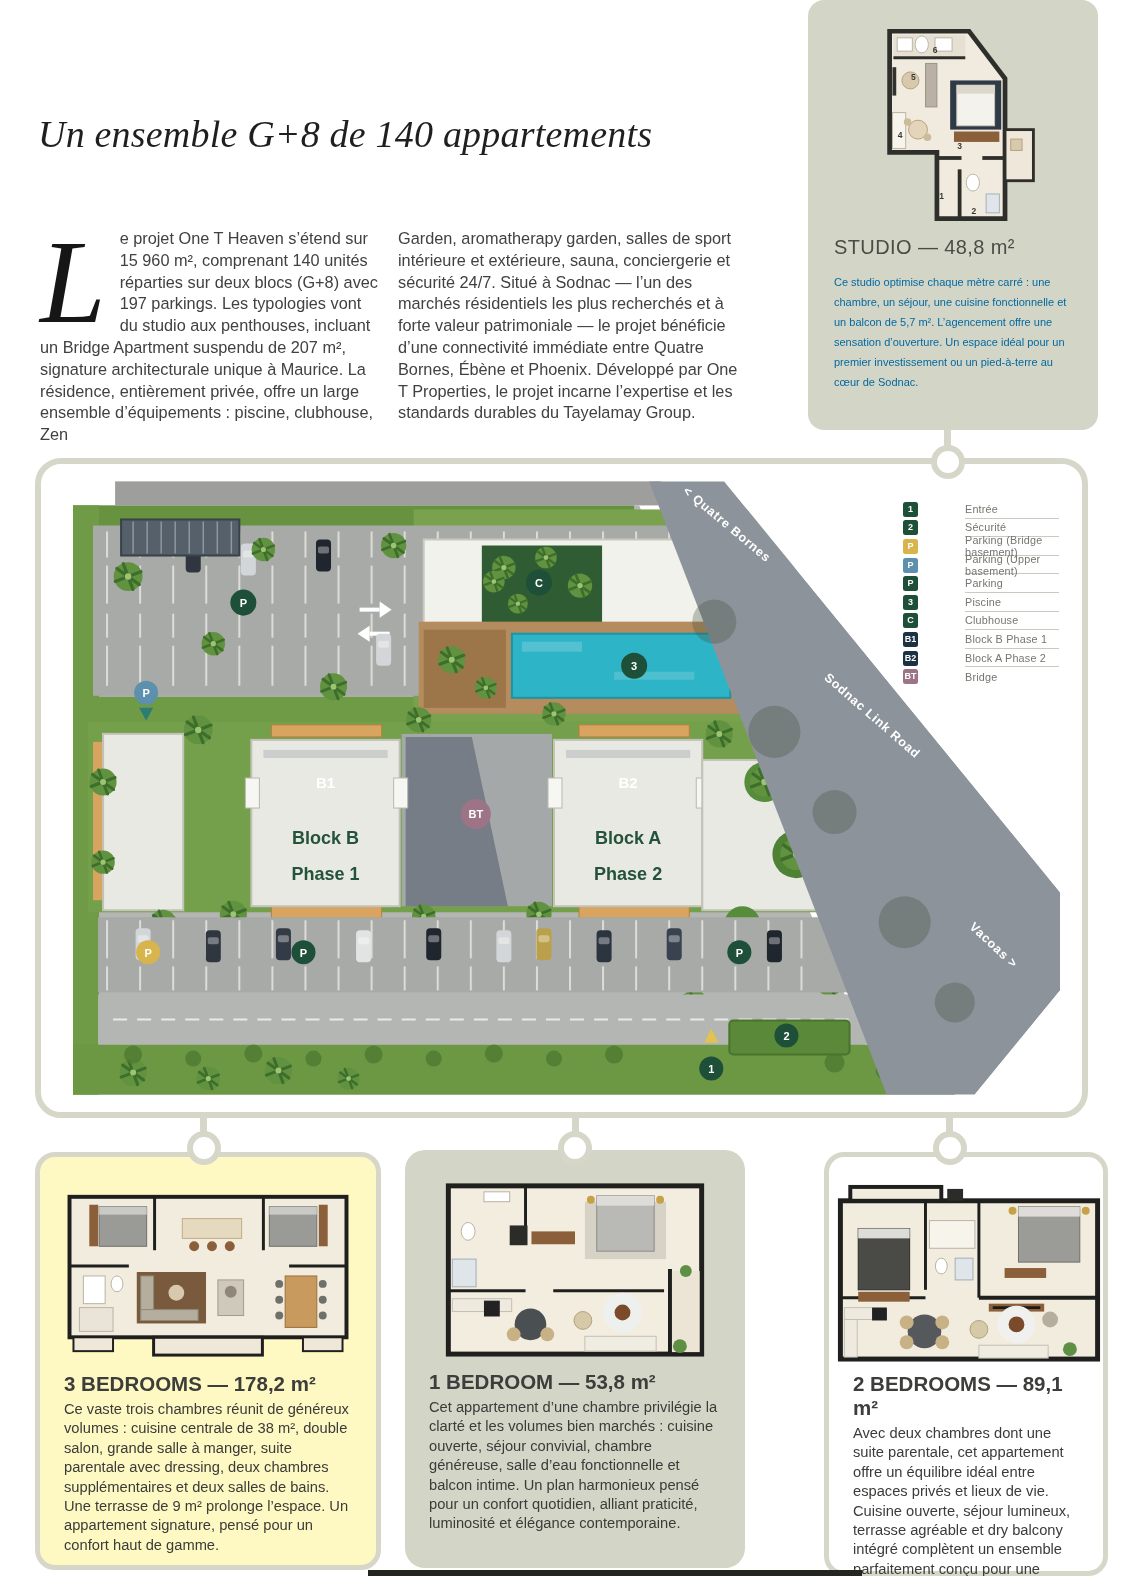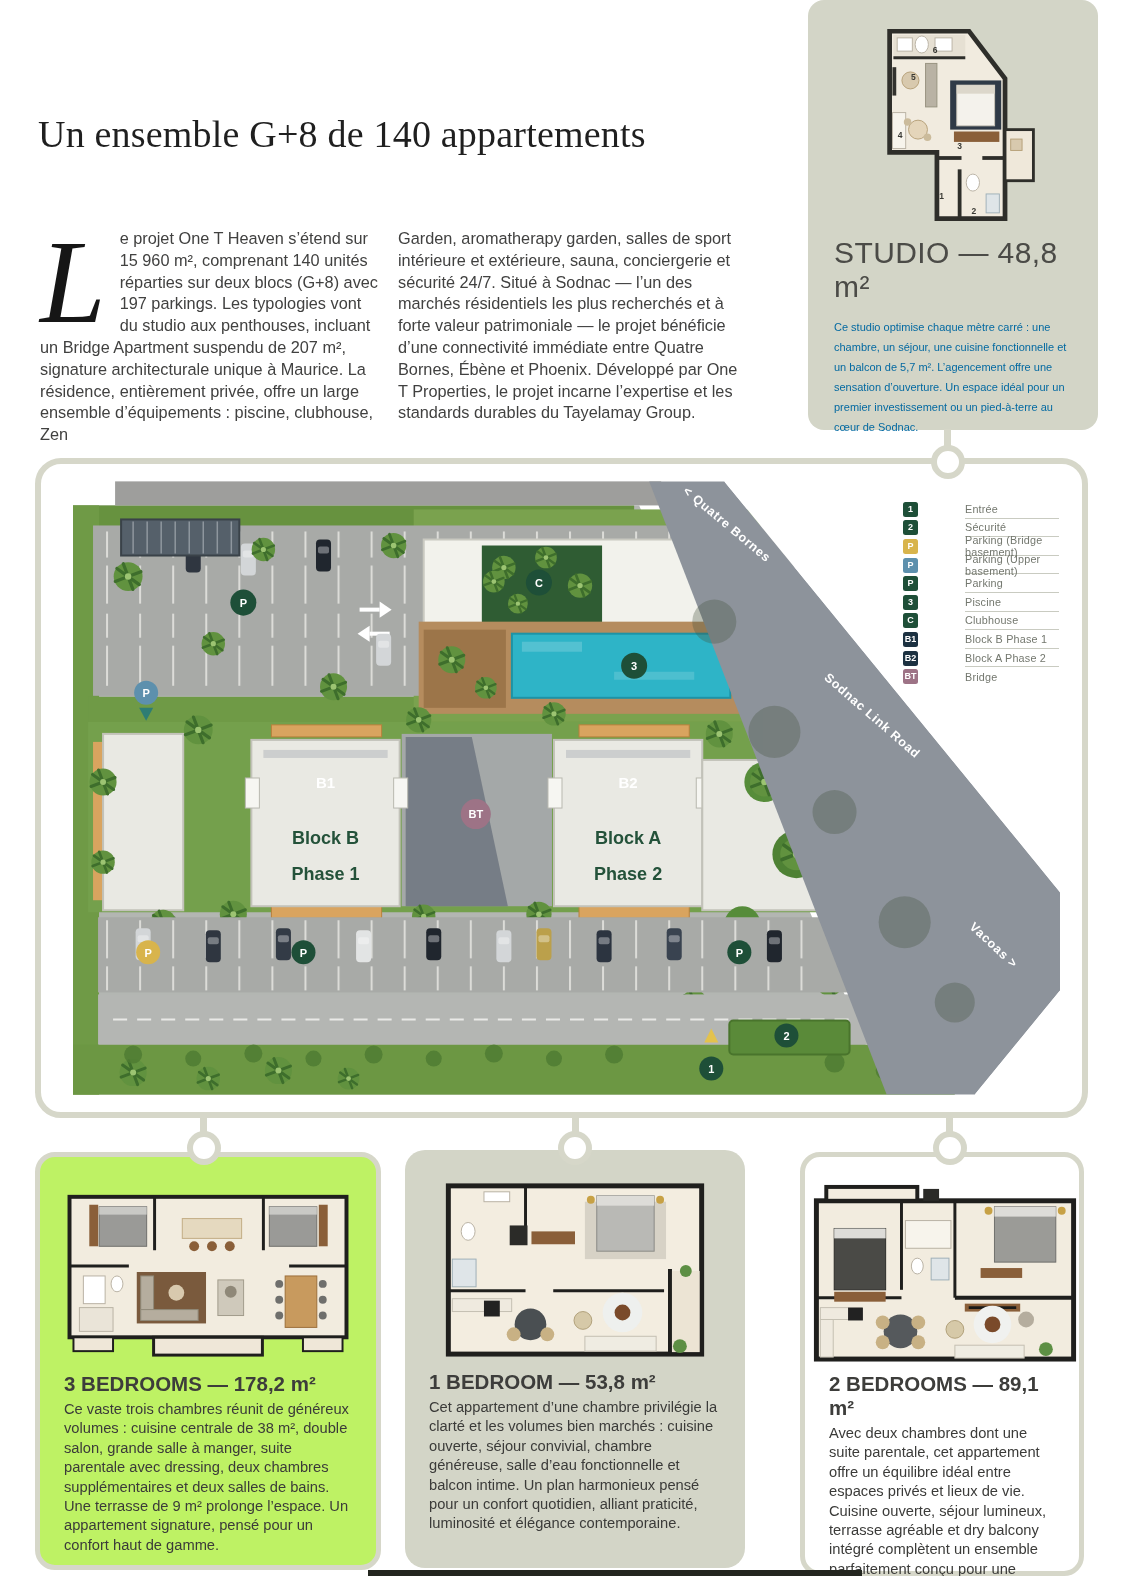--- a/index.html
+++ b/index.html
@@ -2,34 +2,34 @@
 <html><head>
 <meta charset="utf-8">
 <style>
   * { margin:0; padding:0; box-sizing:border-box; }
   html,body { background:#ffffff; }
   .page { position:relative; width:1121px; height:1576px; background:#fff; overflow:hidden;
           font-family:"Liberation Sans", sans-serif; color:#3d3d3b; }
 
   
   .title { position:absolute; left:38px; top:112px; width:740px;
-           font-family:"Liberation Serif", serif; 
+           font-family:"Liberation Serif", serif; font-style:italic;
            font-size:38px; line-height:1.18; color:#1f1f1f; letter-spacing:.2px; }
   .col { position:absolute; top:228px; font-size:16.3px; line-height:21.8px; color:#414140; }
   .col1 { left:40px; width:340px; }
   .col2 { left:398px; width:352px; }
   .dropcap { float:left; font-family:"Liberation Serif", serif; font-style:italic;
              font-size:118px; line-height:.8; color:#161616; margin:8px 14px 2px 0; }
 
   
   .card { position:absolute; border-radius:20px; }
   .studio-card { left:808px; top:0; width:290px; height:430px; background:#d3d5c7; border-radius:16px; }
   .studio-card .plan { display:block; margin:18px auto 0; }
   .card h2 { font-weight:400; color:#4b4b47; letter-spacing:.4px; }
-  .studio-card h2 { font-size:30px; margin:8px 26px 0; }
+  .studio-card h2 { font-size:20px; margin:8px 26px 0; }
   .studio-card p { font-size:11px; line-height:20px; margin:13px 26px 0; color:#0369a1; }
 
   
   .panel { position:absolute; left:35px; top:458px; width:1053px; height:660px;
            background:#fff; border:6px solid #d6d7c9; border-radius:26px; }
   .siteplan-svg { position:absolute; left:73px; top:481px; }
 
   
   .legend { position:absolute; left:903px; top:500px; width:156px; }
   .lrow { display:flex; align-items:center; height:18.6px; }
@@ -43,23 +43,23 @@
   
   .stub { position:absolute; width:7px; background:#d6d7c9; }
   .ring { position:absolute; width:34px; height:34px; border:6px solid #d6d7c9;
           border-radius:50%; background:#fff; }
 
   
   .unit-card { position:absolute; border-radius:20px; }
   .unit-card .plan { display:block; margin:24px auto 8px; }
   .unit-card h2 { font-size:20.5px; margin:2px 24px 0; }
   .unit-card p { font-size:14.7px; line-height:19.4px; margin:4px 24px 0; color:#3b3b39; }
-  .ucard1 { left:35px; top:1152px; width:346px; height:418px; background:#bef264; border:5px solid #d6d7c9; }
+  .ucard1 { left:35px; top:1152px; width:346px; height:418px; background:#fef9c3; border:5px solid #d6d7c9; }
   .ucard2 { left:405px; top:1150px; width:340px; height:418px; background:#d3d5c7; }
-  .ucard3 { left:800px; top:1152px; width:284px; height:424px; background:#fff; border:5px solid #d6d7c9; }
+  .ucard3 { left:824px; top:1152px; width:284px; height:424px; background:#fff; border:5px solid #d6d7c9; }
 
   .bottom-bar { position:absolute; left:368px; top:1570px; width:494px; height:6px; background:#23261f; }
 
   svg text { font-family:"Liberation Sans", sans-serif; }
 </style>
 </head>
 <body>
 
 <div class="page">
 

